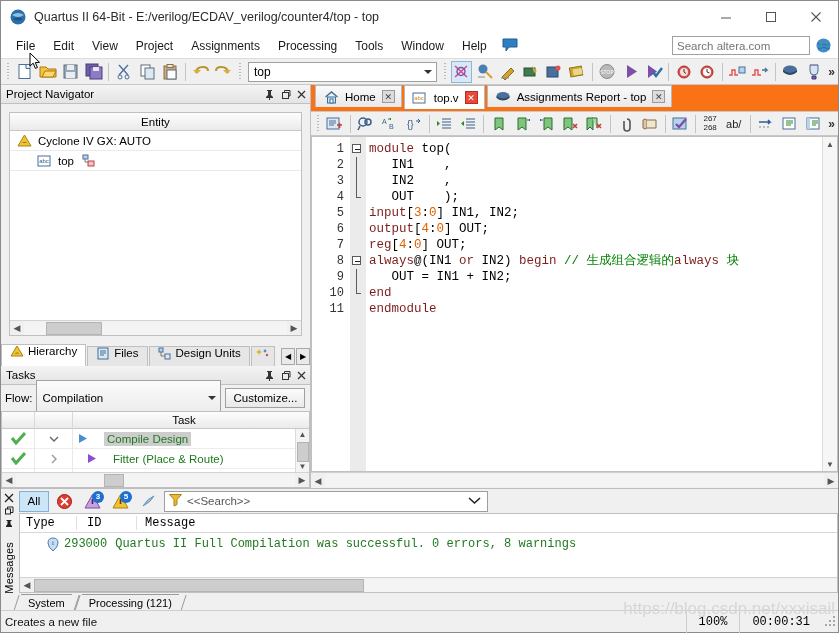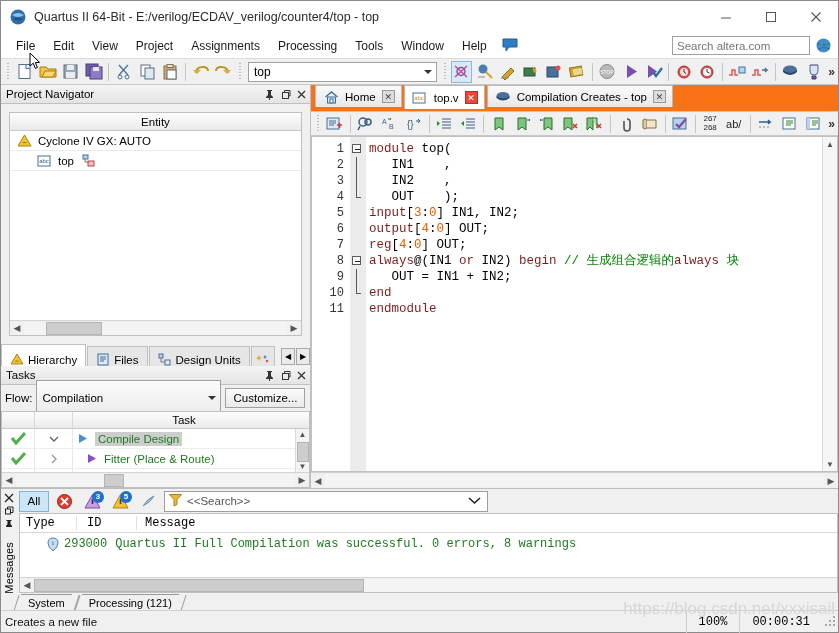--- a/index.html
+++ b/index.html
@@ -88,21 +88,21 @@
   .hscroll { height:15px; background:#f0f0f0; border-top:1px solid #d4d4d4;
              display:flex; align-items:center; flex:0 0 15px; }
   .hscroll .ar { width:14px; height:13px; display:flex; align-items:center;
                  justify-content:center; font-size:9px; color:#555; }
   .hs-track { flex:1 1 auto; height:13px; background:#f4f4f4; position:relative; }
   .hs-thumb { position:absolute; top:0; height:13px; background:#cdcdcd; border:1px solid #b4b4b4; }
 
   
   .ptabs { height:22px; display:flex; align-items:flex-end; flex:0 0 22px;
            background:#f0f0f0; }
-  .ptab { height:20px; display:flex; align-items:flex-end; padding:0 8px; font-size:11.5px;
+  .ptab { height:20px; display:flex; align-items:flex-start; padding:0 8px; font-size:11.5px;
           border:1px solid #bfbfbf; border-bottom:none; background:#e6e6e6;
           margin-right:1px; gap:4px; }
   .ptab.active { background:#fff; height:22px; }
   .ptab .ic { width:14px; height:13px; display:flex; align-items:center; justify-content:center; }
   .tabnav { margin-left:auto; display:flex; align-items:center; gap:1px; padding-bottom:1px; }
   .tabnav .nb { width:14px; height:17px; border:1px solid #a8a8a8; background:#eaeaea;
                 display:flex; align-items:center; justify-content:center; font-size:8px; }
 
   
   .tasks { flex:1 1 auto; display:flex; flex-direction:column; min-height:0; }
@@ -124,21 +124,21 @@
   .th-chk { width:33px; border-right:1px solid #d8d8d8; height:17px; }
   .th-exp { width:38px; border-right:1px solid #d8d8d8; height:17px; }
   .th-task { flex:1 1 auto; text-align:center; }
   .taskrows { flex:1 1 auto; position:relative; overflow:hidden; }
   .trow { height:20px; display:flex; align-items:center; border-bottom:1px solid #ededed;
           font-size:11.5px; }
   .tc-chk { width:33px; display:flex; align-items:center; justify-content:center;
             border-right:1px solid #e8e8e8; height:20px; flex:0 0 33px; }
   .tc-exp { width:38px; display:flex; align-items:center; justify-content:center;
             border-right:1px solid #e8e8e8; height:20px; flex:0 0 38px; color:#999; font-size:10px; }
-  .tc-task { flex:1 1 auto; display:flex; align-items:center; gap:5px; padding-left:4px;
+  .tc-task { flex:1 1 auto; display:flex; align-items:center; gap:14px; padding-left:4px;
              white-space:nowrap; overflow:hidden; }
   .tc-task .play { width:13px; flex:0 0 13px; display:flex; }
   .tasklabel { color:#1f7a1f; }
   .tasklabel.sel { background:#cdcdcd; color:#1f7a1f; padding:1px 3px; }
   .tc-task.lv2 { padding-left:0; }
   .vscroll { width:14px; background:#f4f4f4; border-left:1px solid #dadada;
              display:flex; flex-direction:column; align-items:center; flex:0 0 14px; }
   .vs-ar { height:14px; width:14px; display:flex; align-items:center; justify-content:center;
            font-size:8px; color:#555; }
   .vs-thumb { width:12px; height:26px; background:#cdcdcd; border:1px solid #b4b4b4; margin-top:3px; }
@@ -758,21 +758,21 @@
           <span>top.v</span>
           <span class="xbtn red">✕</span>
         </div>
         <div class="etab">
           <span class="ic">
             <svg width="16" height="14" viewBox="0 0 16 14">
                 <ellipse cx="8" cy="6" rx="6.5" ry="4" fill="#4a6f9a"></ellipse>
                 <path d="M1.5 6 q6.5 5 13 0 v2 q-6.5 5-13 0 Z" fill="#2b4868"></path>
               </svg>
           </span>
-          <span>Compilation Creates - top</span>
+          <span>Assignments Report - top</span>
           <span class="xbtn">✕</span>
         </div>
       </div>
 
       <div class="etoolbar">
         <span class="grip"></span>
         <div class="tbtn">
           <svg width="17" height="16">
               <rect x="1" y="2" width="12" height="11" fill="#dce8f2" stroke="#4a6f9a"></rect>
               <path d="M3 5 h7 M3 7 h7 M3 9 h5" stroke="#4a6f9a"></path>

